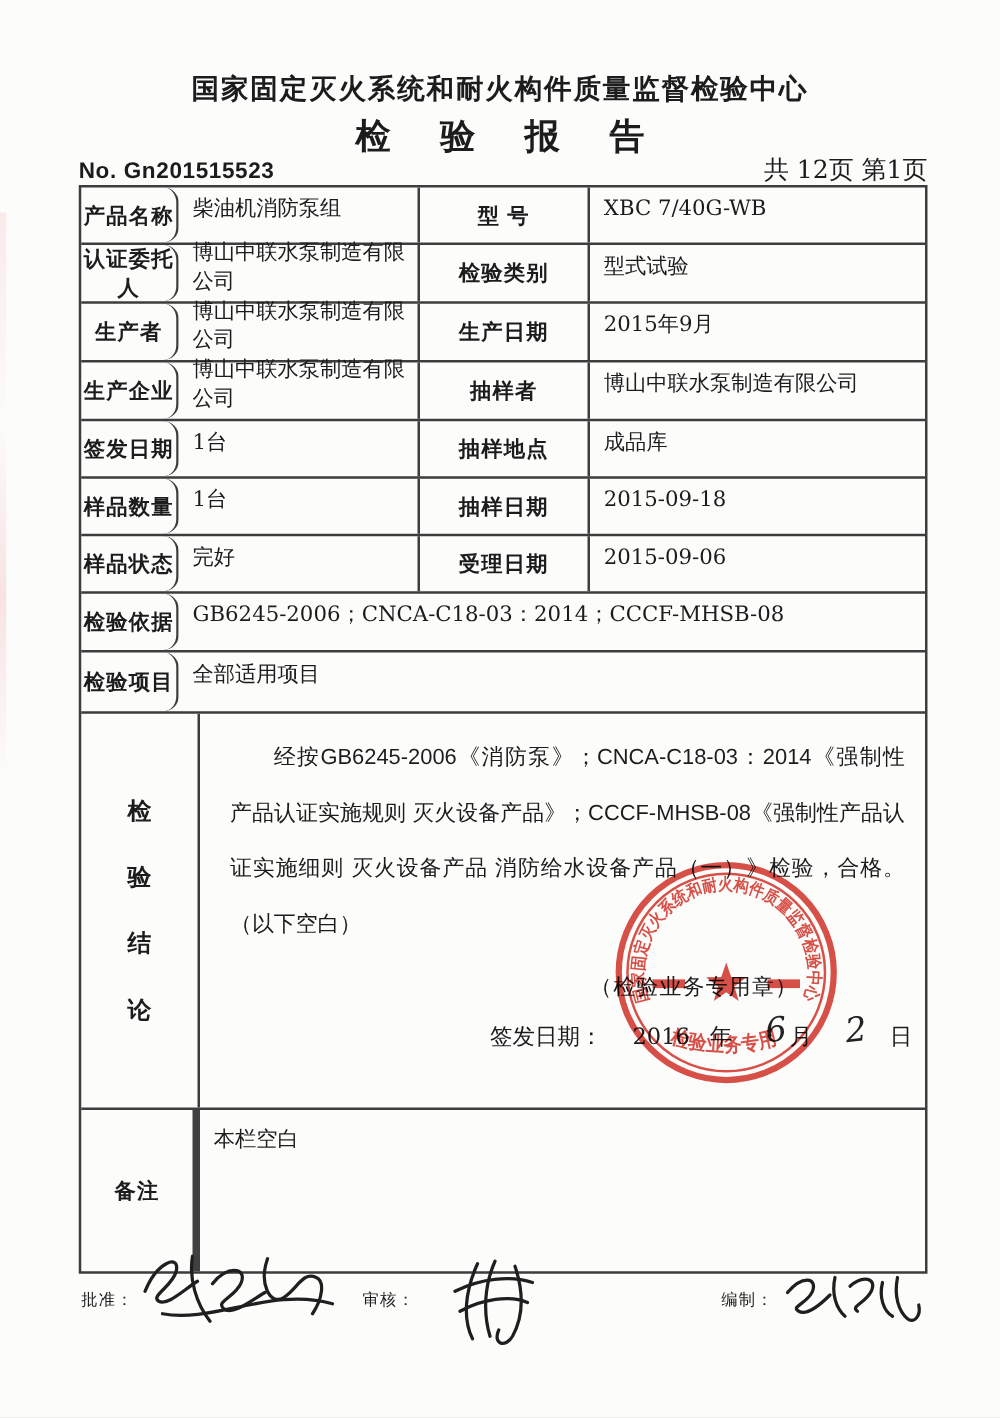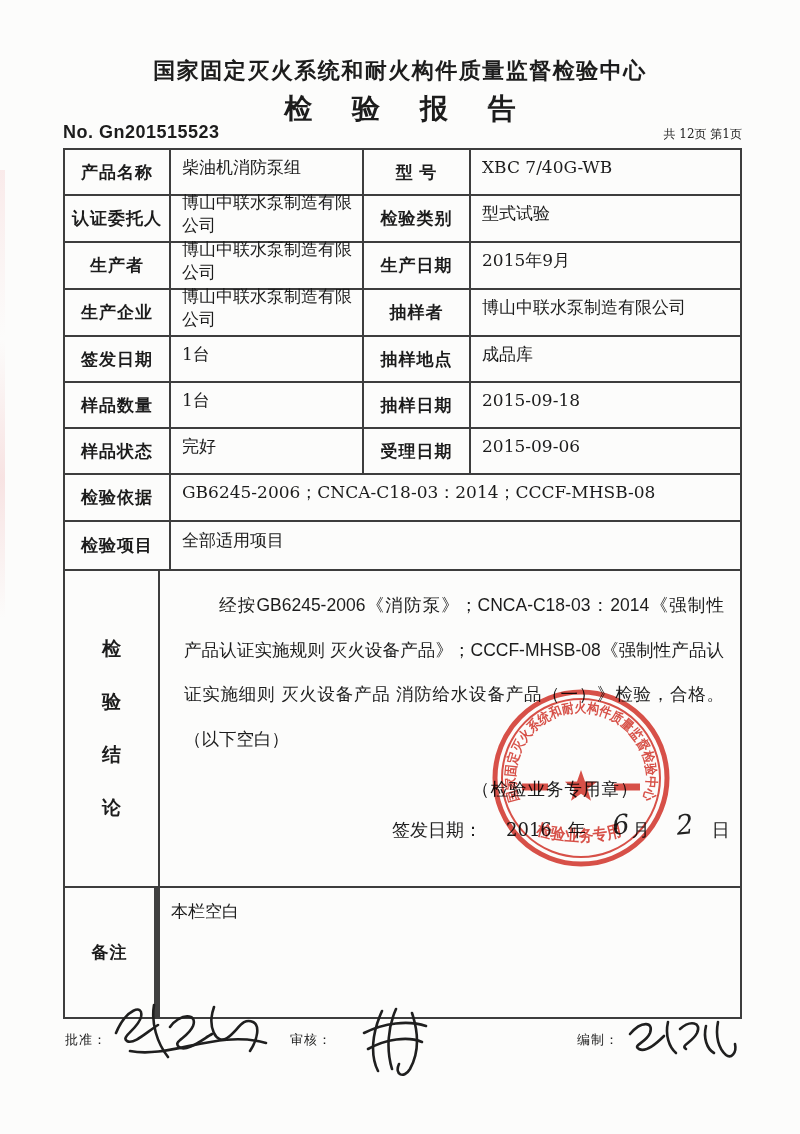--- a/index.html
+++ b/index.html
@@ -23,35 +23,35 @@
   .report-title {
     position: absolute; top: 90px; left: 0; width: 100%;
     text-align: center;
     font-size: 28px; font-weight: bold; letter-spacing: 16px; text-indent: 16px;
   }
   .no-line {
     position: absolute; top: 122px; left: 63px; right: 58px;
     display: flex; justify-content: space-between; align-items: baseline;
   }
   .report-no { font-size: 18px; font-weight: bold; letter-spacing: .5px; }
-  .page-info { font-size: 12px; font-family: "DejaVu Serif", "Liberation Serif", serif; }
+  .page-info { font-size: 20px; font-family: "DejaVu Serif", "Liberation Serif", serif; }
 
   
   .doc-table {
     position: absolute; top: 148px; left: 63px; width: 679px;
     border: 2px solid #3d3d3d;
     background: transparent;
   }
   .trow { display: flex; border-bottom: 2px solid #3d3d3d; }
   .trow:last-child { border-bottom: none; }
   .cell { border-right: 2px solid #3d3d3d; display: flex; align-items: center; }
   .cell:last-child { border-right: none; }
-  .c1 { width: 106px; justify-content: center; }
+  .c1 { width: 78px; justify-content: center; border-radius: 12px; }
   .c2 { width: 193px; }
-  .c3 { width: 107px; justify-content: center; }
+  .c3 { width: 136px; justify-content: center; }
   .c4 { flex: 1; }
   .cspan { flex: 1; }
   .lbl {
     font-weight: bold; font-size: 17px; letter-spacing: 1px;
     font-family: "Liberation Sans", sans-serif;
     text-align: center;
   }
   .val {
     font-size: 17px;
     font-family: "DejaVu Serif", "Liberation Serif", serif;

